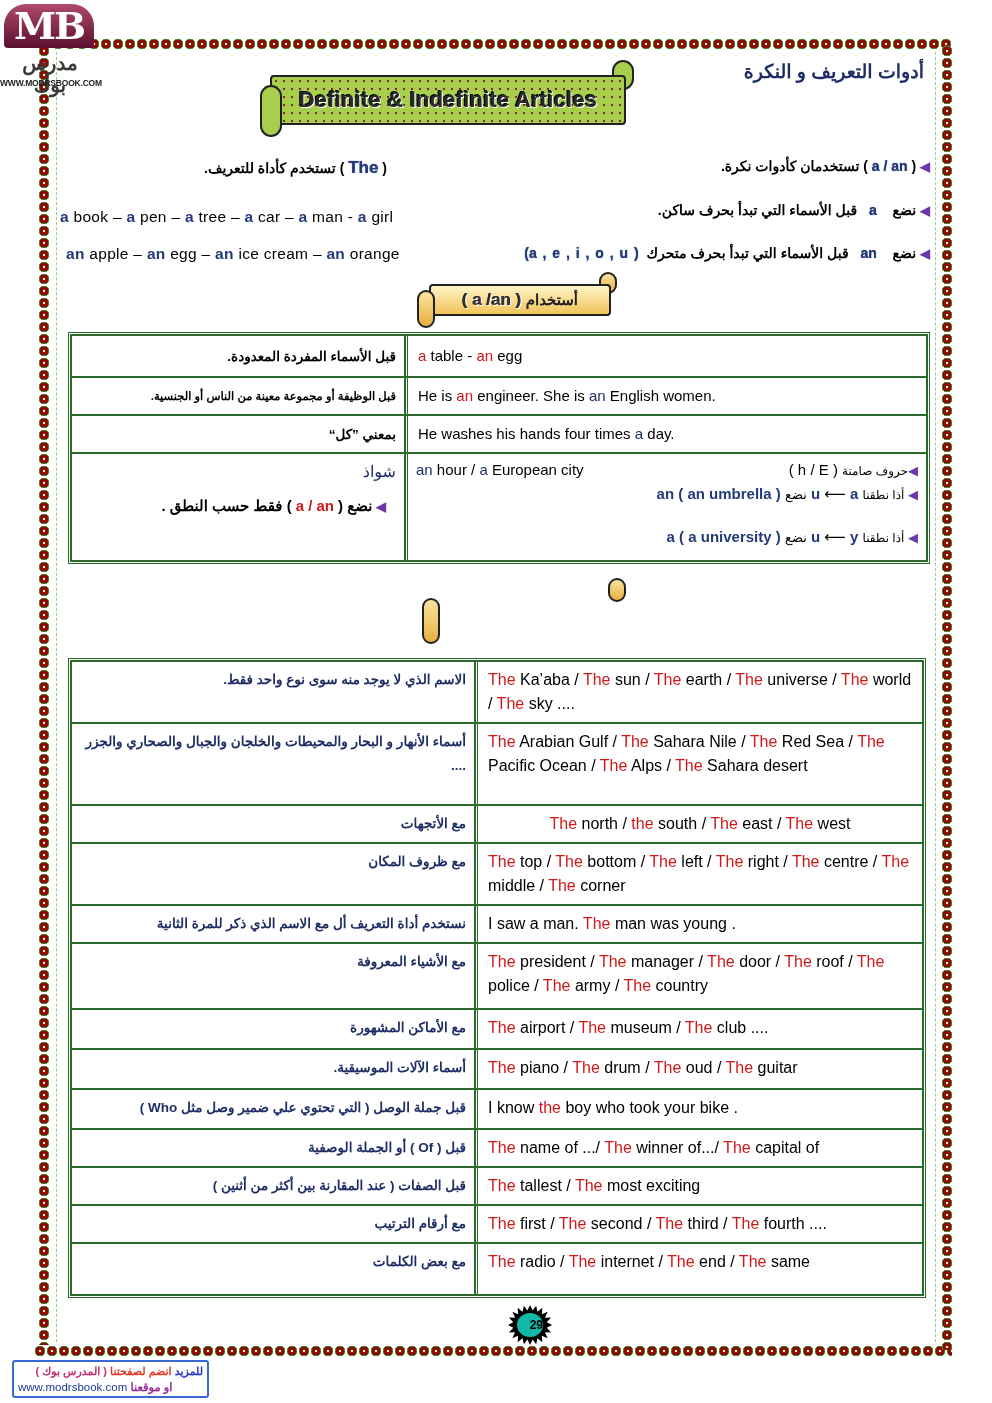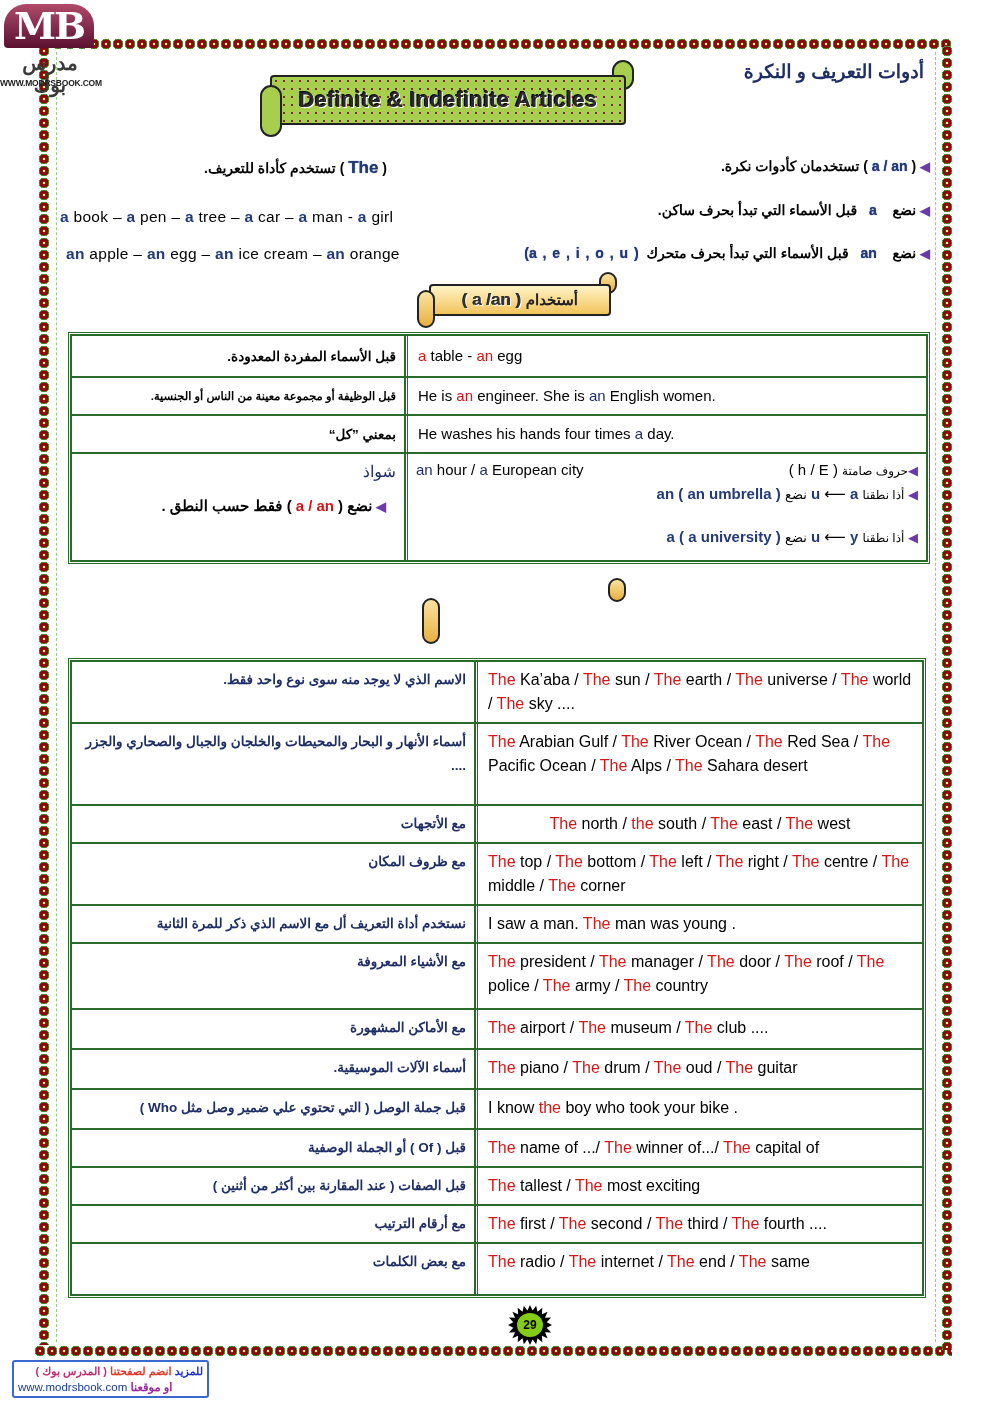--- a/index.html
+++ b/index.html
@@ -66,21 +66,21 @@
   #table-aan { left: 68px; top: 332px; width: 862px; }
   #table-the { left: 68px; top: 658px; width: 858px; }
   td.ar-cell { direction: rtl; text-align: right; font-weight: bold; padding: 6px 8px; font-size: 13.5px; color: #000; }
   td.en-cell { padding: 6px 10px; line-height: 24px; }
   td.ar-cell.navy-txt { color: #1f2f66; }
   .divider-v { border-left: 3px double #2a6a2a !important; }
 
   
   #page-num { position: absolute; left: 500px; top: 1305px; width: 60px; height: 40px; }
   #page-num .star { position: absolute; left: 8px; top: 0; width: 44px; height: 40px; background: #000; clip-path: polygon(50% 0%,56% 14%,64% 2%,67% 17%,78% 7%,77% 23%,90% 17%,84% 32%,98% 31%,88% 43%,100% 50%,88% 57%,98% 69%,84% 68%,90% 83%,77% 77%,78% 93%,67% 83%,64% 98%,56% 86%,50% 100%,44% 86%,36% 98%,33% 83%,22% 93%,23% 77%,10% 83%,16% 68%,2% 69%,12% 57%,0% 50%,12% 43%,2% 31%,16% 32%,10% 17%,23% 23%,22% 7%,33% 17%,36% 2%,44% 14%); }
-  #page-num .inner { position: absolute; left: 17px; top: 8px; width: 26px; height: 24px; background: #84cc16; border-radius: 50%; font-size: 12px; font-weight: bold; text-align: center; line-height: 24px; }
+  #page-num .inner { position: absolute; left: 17px; top: 8px; width: 26px; height: 24px; background: #14b8a6; border-radius: 50%; font-size: 12px; font-weight: bold; text-align: right; line-height: 24px; }
 
   
   #footer-ad { position: absolute; left: 12px; top: 1360px; width: 197px; height: 38px; border: 2px solid #3a6ad0; border-radius: 3px; background: #fff; padding: 1px 4px; }
   #footer-ad .l1 { direction: rtl; font-size: 11px; font-weight: bold; text-align: right; line-height: 16px; white-space: nowrap; }
   #footer-ad .l2 { font-size: 11.5px; line-height: 16px; text-align: left; white-space: nowrap; }
 </style>
 </head>
 <body>
 
 <div class="border-h" id="b-top"></div>
@@ -185,21 +185,21 @@
 </div>
 
 <table id="table-the">
   <tbody id="the-body">
       <tr style="height: 62px;">
         <td class="ar-cell navy-txt" style="width: 404px; line-height: 24px;">الاسم الذي لا يوجد منه سوى نوع واحد فقط.</td>
         <td class="en-cell divider-v" style="font-size: 16px;"><span class="red">The</span><span> Ka’aba / </span><span class="red">The</span><span> sun / </span><span class="red">The</span><span> earth / </span><span class="red">The</span><span> universe / </span><span class="red">The</span><span>  world /  </span><span class="red">The</span><span> sky ....</span></td>
       </tr>
       <tr style="height: 82px; margin-top: 12px;">
         <td class="ar-cell navy-txt" style="width: 404px; line-height: 24px;">أسماء الأنهار و البحار والمحيطات والخلجان والجبال والصحاري والجزر ....</td>
-        <td class="en-cell divider-v" style="font-size: 16px;"><span class="red">The</span><span> Arabian Gulf / </span><span class="red">The</span><span> River Ocean / </span><span class="red">The</span><span> Red Sea / </span><span class="red">The</span><span> Pacific Ocean / </span><span class="red">The</span><span> Alps / </span><span class="red">The</span><span>  Sahara desert</span></td>
+        <td class="en-cell divider-v" style="font-size: 16px;"><span class="red">The</span><span> Arabian Gulf / </span><span class="red">The</span><span> Sahara Nile / </span><span class="red">The</span><span> Red Sea / </span><span class="red">The</span><span> Pacific Ocean / </span><span class="red">The</span><span> Alps / </span><span class="red">The</span><span>  Sahara desert</span></td>
       </tr>
       <tr style="height: 34px;">
         <td class="ar-cell navy-txt" style="width: 404px; line-height: 24px;">مع الأتجهات</td>
         <td class="en-cell divider-v" style="font-size: 16px; text-align: center;"><span class="red">The</span><span> north /  </span><span class="red">the</span><span> south / </span><span class="red">The</span><span> east / </span><span class="red">The</span><span> west</span></td>
       </tr>
       <tr style="height: 60px;">
         <td class="ar-cell navy-txt" style="width: 404px; line-height: 24px;">مع ظروف المكان</td>
         <td class="en-cell divider-v" style="font-size: 16px;"><span class="red">The</span><span> top / </span><span class="red">The</span><span> bottom / </span><span class="red">The</span><span> left / </span><span class="red">The</span><span> right / </span><span class="red">The</span><span> centre / </span><span class="red">The</span><span> middle / </span><span class="red">The</span><span> corner</span></td>
       </tr>
       <tr style="height: 38px;">

